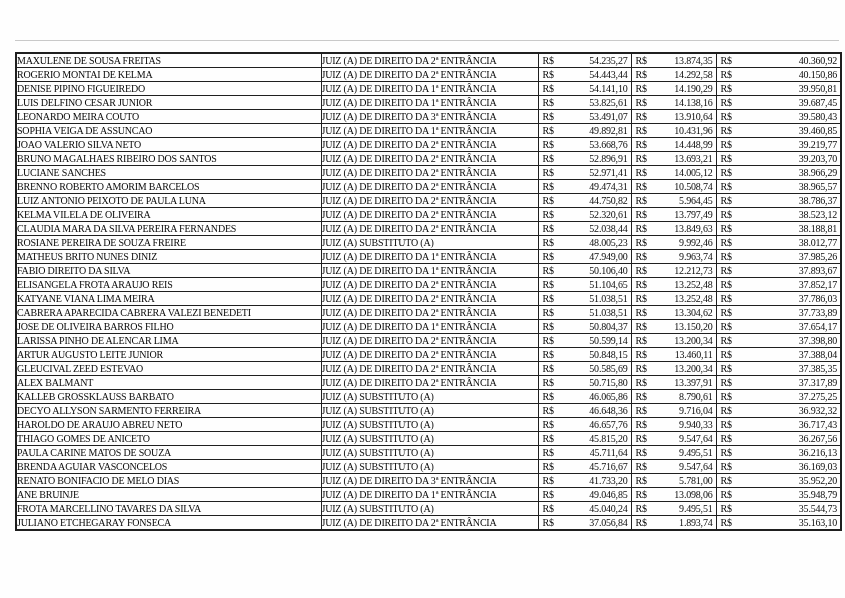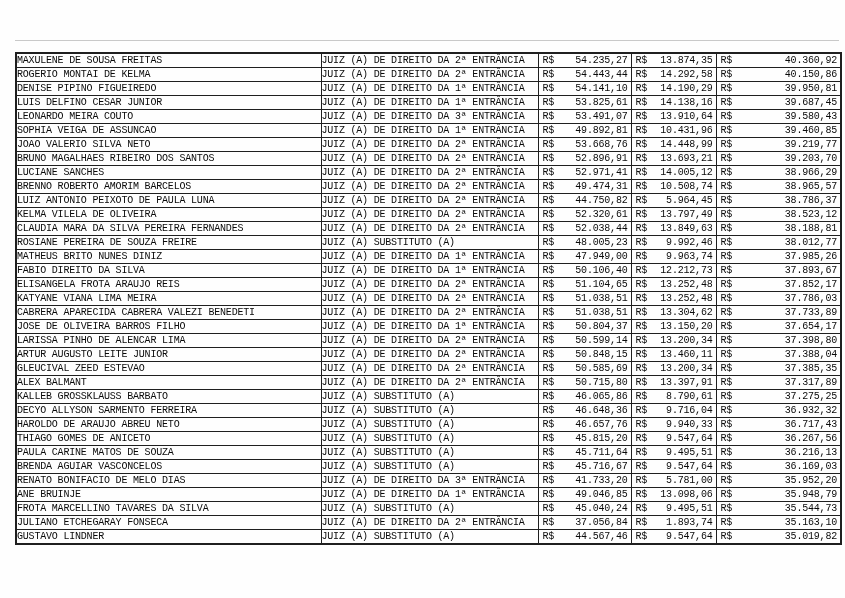--- a/index.html
+++ b/index.html
@@ -6,21 +6,21 @@
     margin: 0;
     padding: 0;
     background: #ffffff;
   }
   .page {
     position: relative;
     width: 845px;
     height: 598px;
     background: #fefefe;
     overflow: hidden;
-    font-family: Liberation Mono, monospace;
+    font-family: Liberation Serif, serif;
   }
   .cutline {
     position: absolute;
     left: 15px;
     top: 40px;
     width: 824px;
     height: 1px;
     background: #c9c9c9;
   }
   table.salary {
@@ -810,37 +810,15 @@
               <span class="val">1.893,74</span>
             </div>
           </td>
           <td class="c-money">
             <div class="money">
               <span class="cur">R$</span>
               <span class="val">35.163,10</span>
             </div>
           </td>
         </tr>
-        <tr>
-          <td class="c-name">GUSTAVO LINDNER</td>
-          <td class="c-pos">JUIZ (A) SUBSTITUTO (A)</td>
-          <td class="c-money">
-            <div class="money">
-              <span class="cur">R$</span>
-              <span class="val">44.567,46</span>
-            </div>
-          </td>
-          <td class="c-money">
-            <div class="money">
-              <span class="cur">R$</span>
-              <span class="val">9.547,64</span>
-            </div>
-          </td>
-          <td class="c-money">
-            <div class="money">
-              <span class="cur">R$</span>
-              <span class="val">35.019,82</span>
-            </div>
-          </td>
-        </tr>
       </tbody>
   </table>
 </div>
 
 </body></html>

